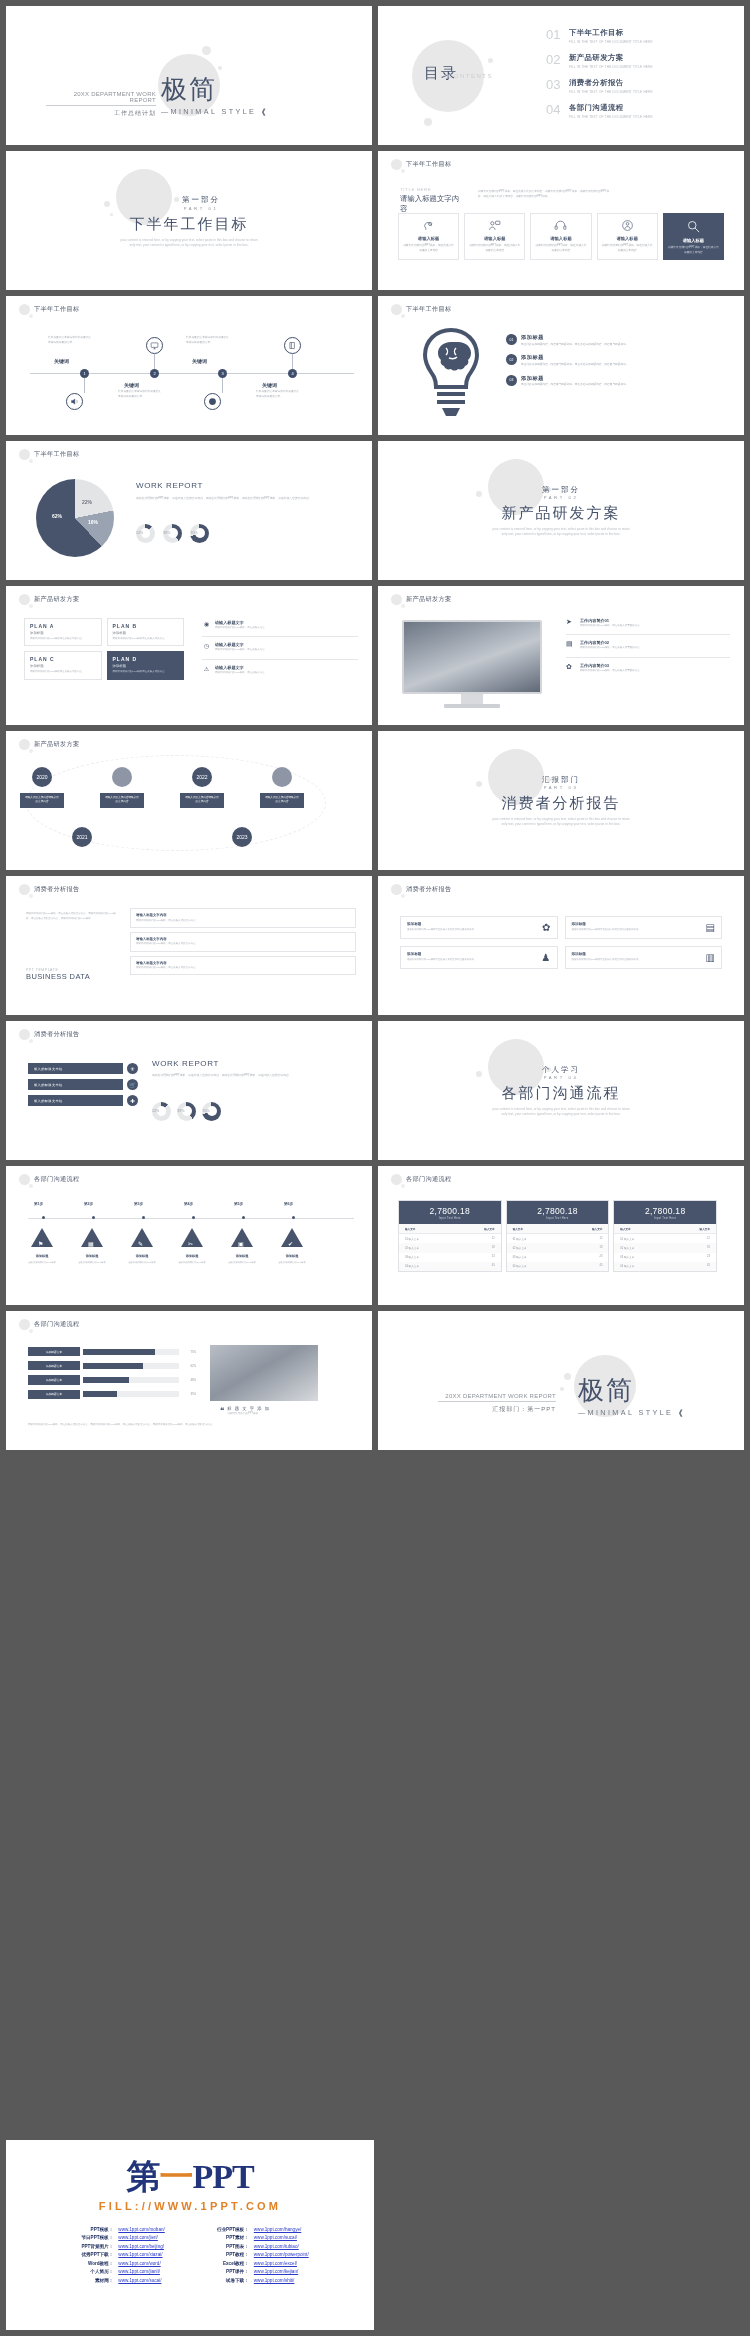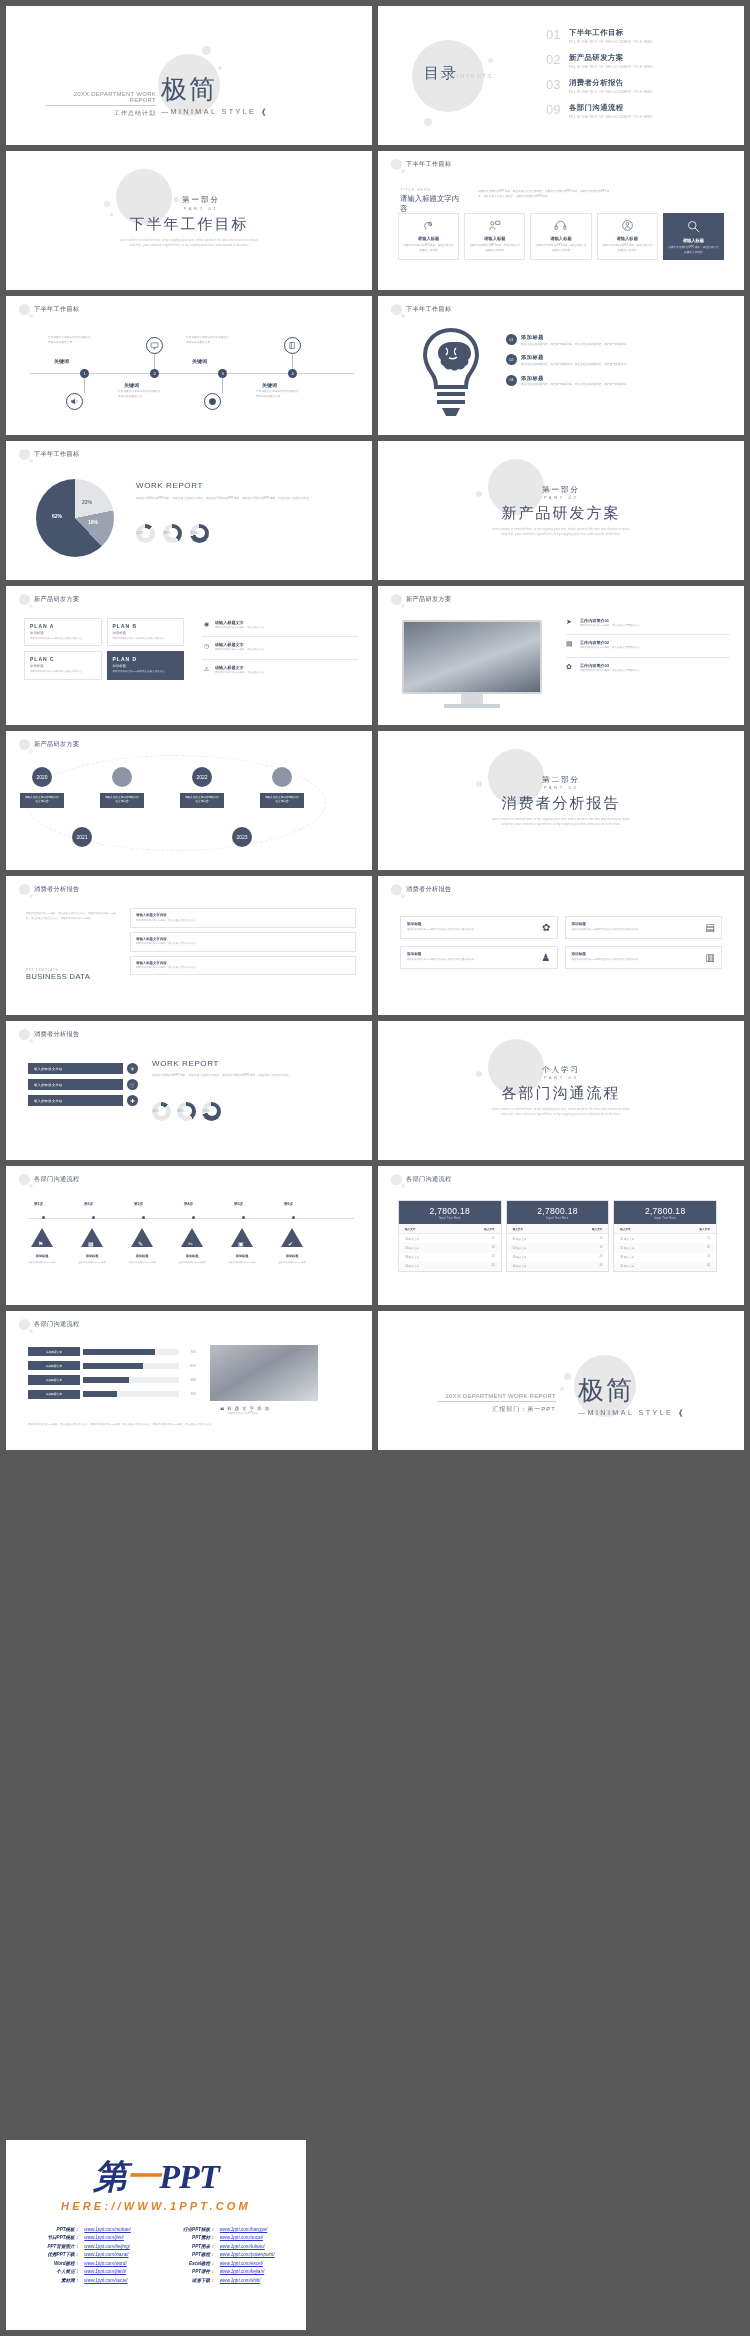--- a/index.html
+++ b/index.html
@@ -218,21 +218,21 @@
             </div>
       </div>
       <div class="toc-row">
         <div class="toc-num">03</div>
         <div>
               <div class="toc-t">消费者分析报告</div>
              <div class="toc-s">FILL IN THE TEXT OF THE DOCUMENT TITLE HERE</div>
             </div>
       </div>
       <div class="toc-row">
-        <div class="toc-num">09</div>
+        <div class="toc-num">04</div>
         <div>
               <div class="toc-t">各部门沟通流程</div>
              <div class="toc-s">FILL IN THE TEXT OF THE DOCUMENT TITLE HERE</div>
             </div>
       </div>
     </div>
   </div>
 
   <div class="slide">
     <div class="circ-big" style="left:110px;top:18px;width:56px;height:56px;"></div>
@@ -566,21 +566,21 @@
     <div class="yr-circle" style="left:66px;top:96px;width:20px;height:20px;">2021</div>
     <div class="yr-circle" style="left:226px;top:96px;width:20px;height:20px;">2023</div>
   </div>
 
   <div class="slide">
     <div class="circ-big" style="left:110px;top:18px;width:56px;height:56px;"></div>
     <div class="dot" style="left:98px;top:50px;width:6px;height:6px;"></div>
     <div class="dot" style="left:168px;top:46px;width:5px;height:5px;"></div>
     <div style="position:absolute;left:0;right:0;top:44px;text-align:center;">
       <div>
-            <div style="font-size:7.5px;color:#46536b;letter-spacing:2px;">第二部分</div>
+            <div style="font-size:7.5px;color:#46536b;letter-spacing:2px;">汇报部门</div>
            <div style="font-size:4.2px;color:#8d939b;letter-spacing:2.6px;">PART 03</div>
           </div>
       <div class="sec-title" style="margin-top:4px;">消费者分析报告</div>
       <div class="sec-sub" style="margin-top:4px;padding:0 58px;white-space:pre-line;">your content is entered here, or by copying your text, select paste in this box and choose to retain
 only text, your content is typed here, or by copying your text, select paste in this box.</div>
     </div>
   </div>
 
   <div class="slide">
     <div class="hdr">
@@ -898,24 +898,24 @@
       <div class="cover-cn">汇报部门：第一PPT</div>
     </div>
     <div style="position:absolute;left:200px;top:62px;">
       <div class="logo-cn">极简</div>
       <div class="logo-sub">—MINIMAL STYLE ❰</div>
     </div>
   </div>
 
 </div>
 
-<div style="position:absolute;left:6px;top:2140px;width:300px;height:190px;background:#fff;font-style:italic;" class="brand-block">
+<div style="position:absolute;left:6px;top:2140px;width:368px;height:190px;background:#fff;" class="brand-block">
   <div style="padding:14px 0 0;text-align:center;">
     <span class="brand-1ppt" style="color:#22357a;">第</span><span class="brand-1ppt" style="color:#e08227;">一</span><span class="brand-1ppt" style="color:#22357a;">PPT</span>
-    <div class="brand-url">HERE://WWW.1PPT.COM</div>
+    <div class="brand-url">FILL://WWW.1PPT.COM</div>
   </div>
   <div class="links">
     <div>
       <div class="lk-row">
             <span class="lk-k">PPT模板：</span>
             <span class="lk-v">www.1ppt.com/moban/</span>
           </div>
       <div class="lk-row">
             <span class="lk-k">节日PPT模板：</span>
             <span class="lk-v">www.1ppt.com/jieri/</span>

